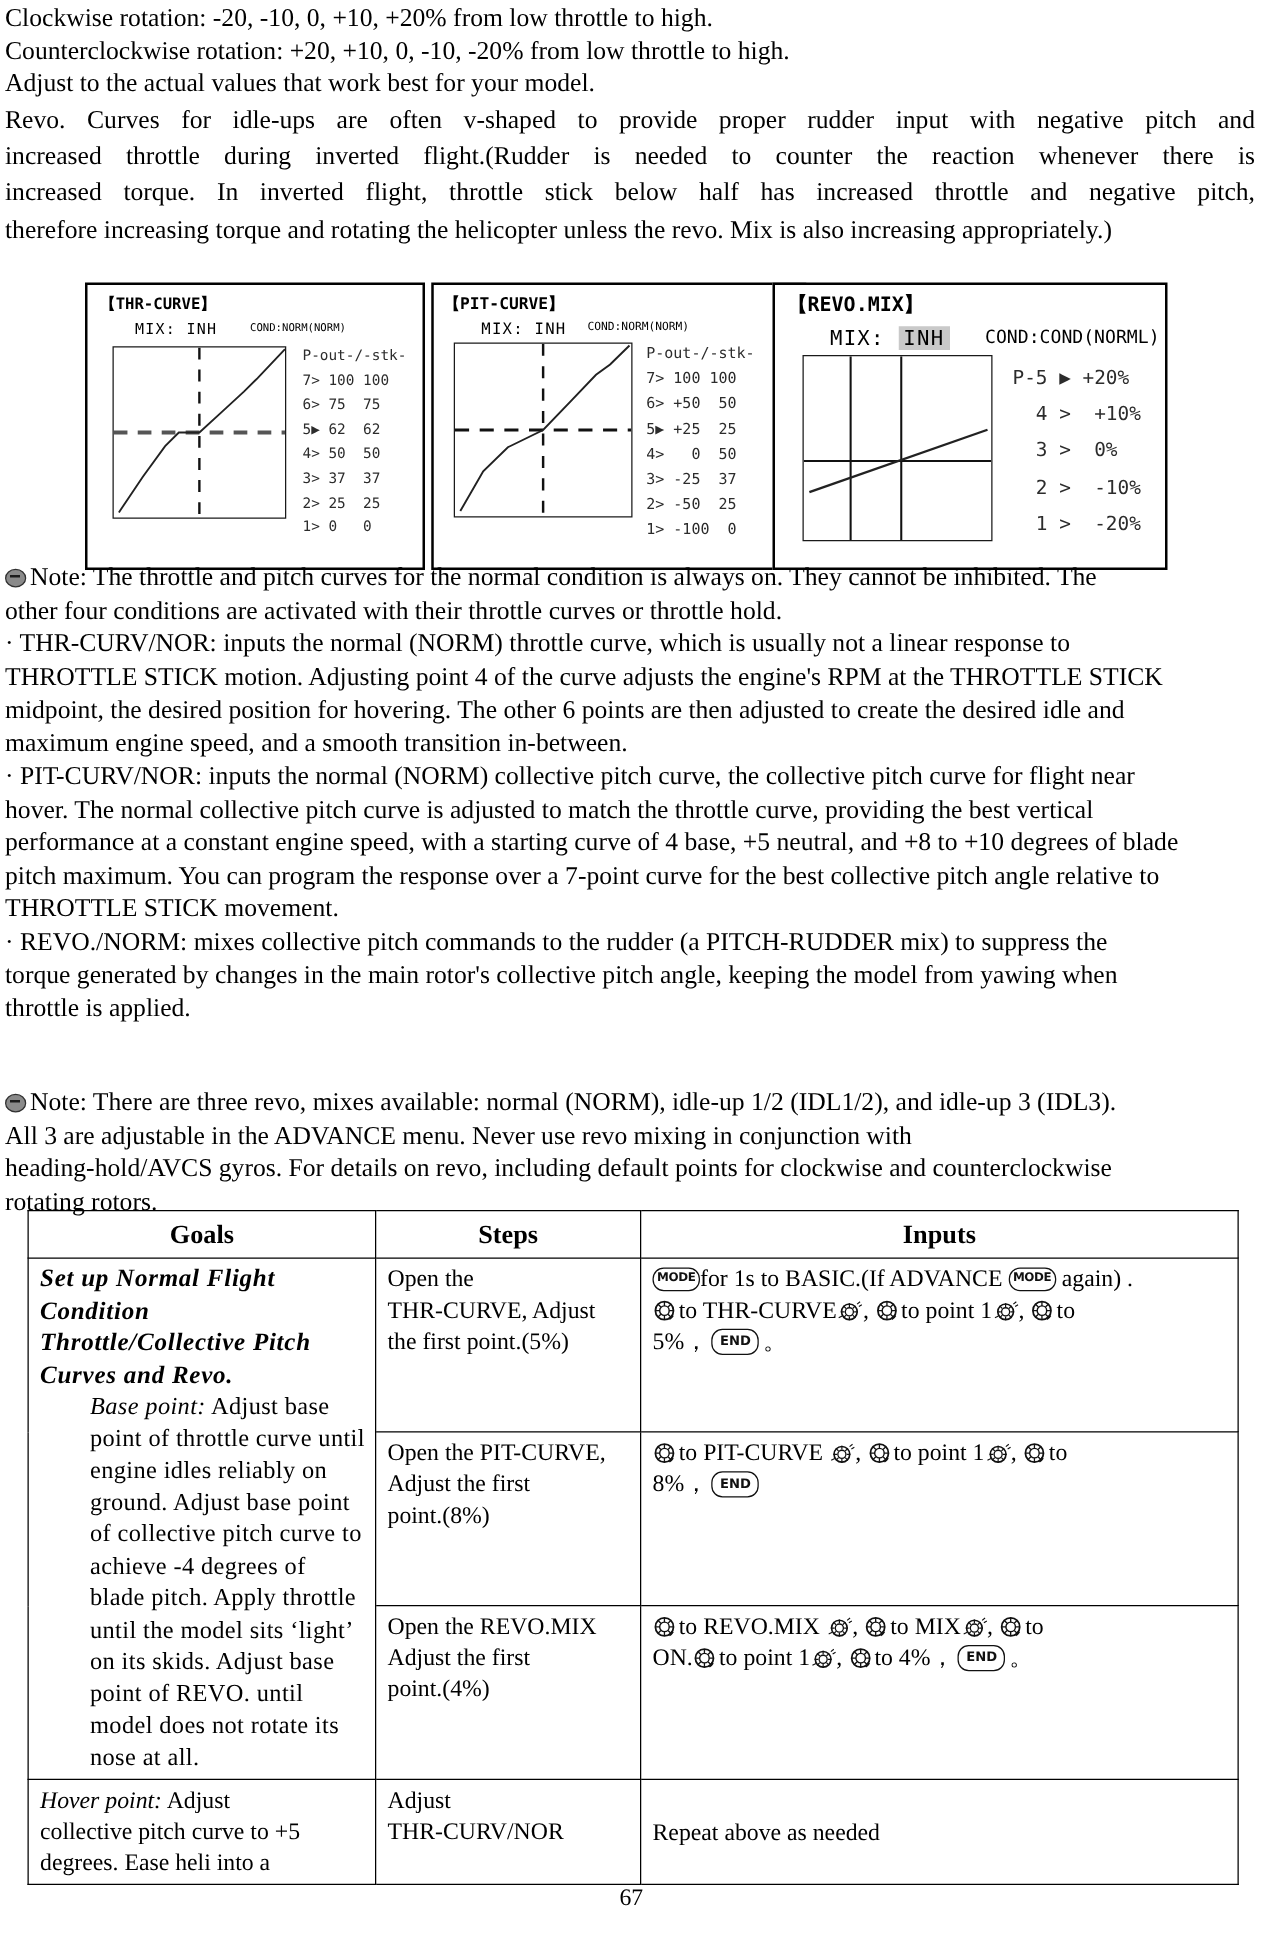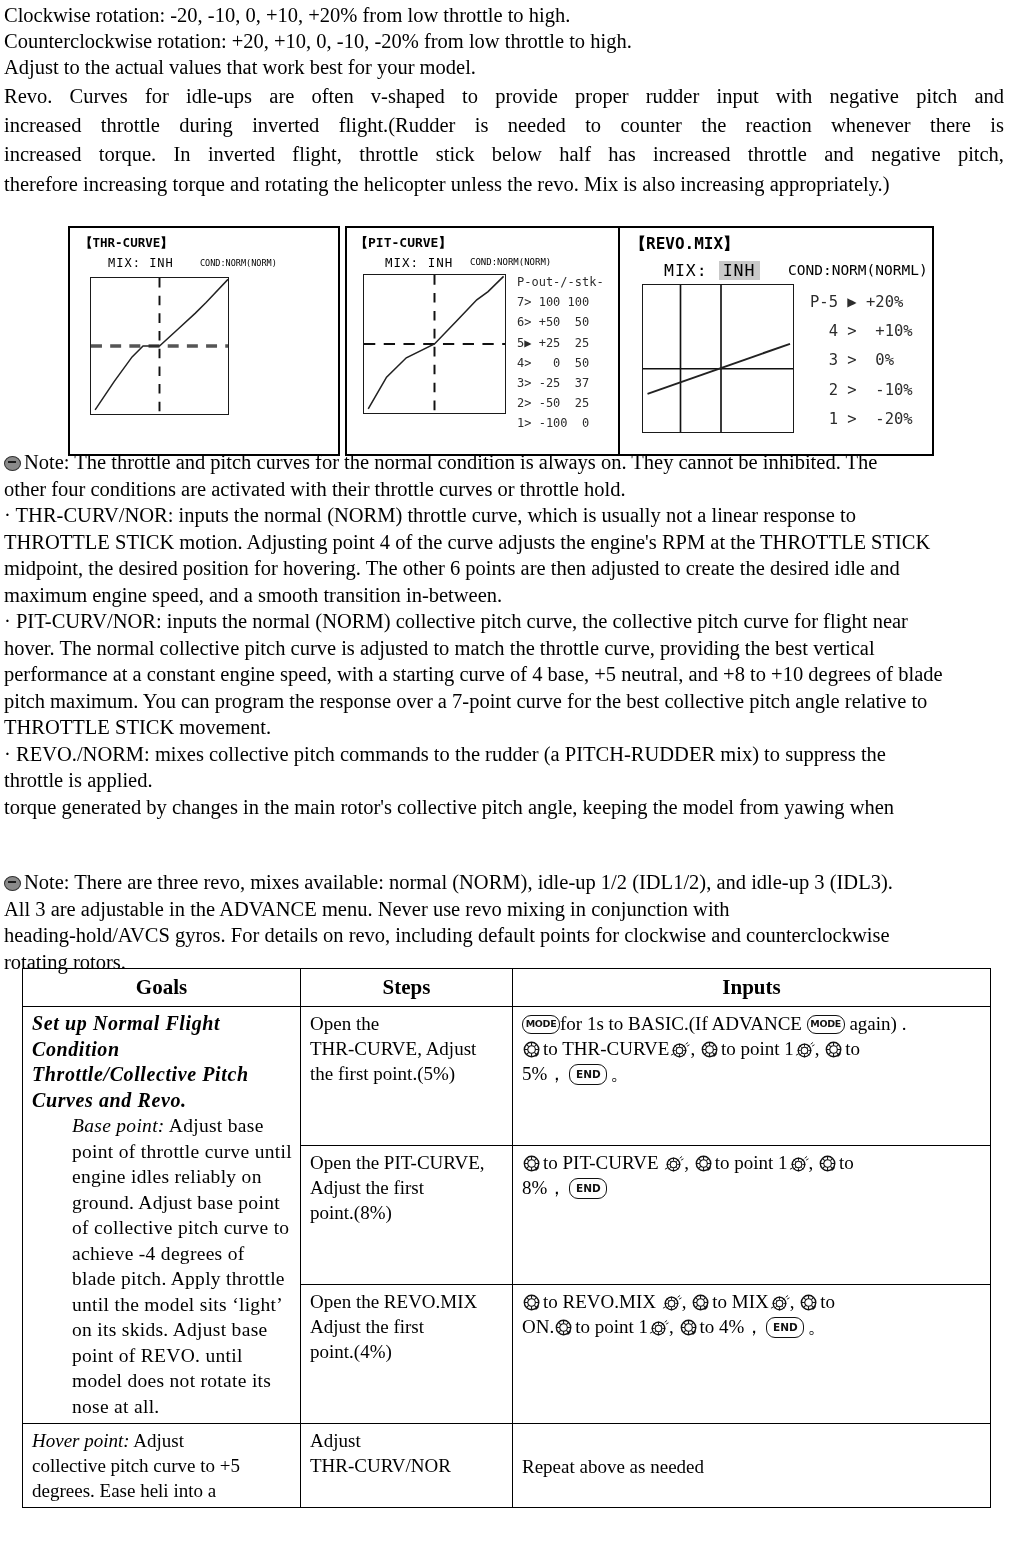--- a/index.html
+++ b/index.html
@@ -271,20 +271,28 @@
         <span>INH</span>
       </div>
       <div class="lcd-cond">COND:NORM(NORM)</div>
       <div class="graph">
         <svg viewBox="0 0 100 100" preserveAspectRatio="none">
           <line x1="50" y1="0" x2="50" y2="100" stroke="#111" stroke-width="1.4" stroke-dasharray="7,6"></line>
           <line x1="0" y1="50" x2="100" y2="50" stroke="#555" stroke-width="2.4" stroke-dasharray="8,6"></line>
           <polyline points="3,97 17,76 30,58 38,50 50,50 63,38 76,26 84,18 100,1" fill="none" stroke="#222" stroke-width="1.1"></polyline>
         </svg>
       </div>
+      <div class="pts"><span>P-out-/-stk-</span>
+<span>7&gt; 100 100</span>
+<span>6&gt; 75  75</span>
+<span>5▶ 62  62</span>
+<span>4&gt; 50  50</span>
+<span>3&gt; 37  37</span>
+<span>2&gt; 25  25</span>
+<span>1&gt; 0   0</span></div>
     </div>
 
     <div class="lcd" id="lcd-pit">
       <div class="lcd-title">【PIT-CURVE】</div>
       <div class="lcd-mix">
         <span>MIX:</span>
         <span>INH</span>
       </div>
       <div class="lcd-cond">COND:NORM(NORM)</div>
       <div class="graph">
@@ -303,21 +311,21 @@
 <span>2&gt; -50  25</span>
 <span>1&gt; -100  0</span></div>
     </div>
 
     <div class="lcd" id="lcd-rev">
       <div class="lcd-title">【REVO.MIX】</div>
       <div class="lcd-mix">
         <span>MIX:</span>
         <span class="mix-val-hl">INH</span>
       </div>
-      <div class="lcd-cond">COND:NORM(NORML)</div>
+      <div class="lcd-cond">COND:COND(NORML)</div>
       <div class="graph">
         <svg viewBox="0 0 100 100" preserveAspectRatio="none">
           <line x1="25" y1="0" x2="25" y2="100" stroke="#111" stroke-width="1.1"></line>
           <line x1="52" y1="0" x2="52" y2="100" stroke="#111" stroke-width="1.1"></line>
           <line x1="0" y1="57" x2="100" y2="57" stroke="#111" stroke-width="1.1"></line>
           <line x1="3" y1="74" x2="98" y2="40" stroke="#222" stroke-width="1.3"></line>
         </svg>
       </div>
       <div class="pts"><span>P-5 ▶ +20%</span>
 <span>  4 &gt;  +10%</span>
@@ -338,22 +346,22 @@
     <div class="bullet-line">midpoint, the desired position for hovering. The other 6 points are then adjusted to create the desired idle and</div>
     <div class="bullet-line">maximum engine speed, and a smooth transition in-between.</div>
 
     <div class="bullet-line">·  PIT-CURV/NOR: inputs the normal (NORM) collective pitch curve, the collective pitch curve for flight near</div>
     <div class="bullet-line">hover. The normal collective pitch curve is adjusted to match the throttle curve, providing the best vertical</div>
     <div class="bullet-line">performance at a constant engine speed, with a starting curve of 4 base, +5 neutral, and +8 to +10 degrees of blade</div>
     <div class="bullet-line">pitch maximum. You can program the response over a 7-point curve for the best collective pitch angle relative to</div>
     <div class="bullet-line">THROTTLE STICK movement.</div>
 
     <div class="bullet-line">·  REVO./NORM: mixes collective pitch commands to the rudder (a PITCH-RUDDER mix) to suppress the</div>
+    <div class="bullet-line">torque generated by changes in the main rotor's collective pitch angle, keeping the model from yawing when</div>
     <div class="bullet-line">throttle is applied.</div>
-    <div class="bullet-line">torque generated by changes in the main rotor's collective pitch angle, keeping the model from yawing when</div>
   </div>
 
   <div class="notes2">
     <div class="note-line">
       <span class="note-icon"></span><span>Note: There are three revo, mixes available: normal (NORM), idle-up 1/2 (IDL1/2), and idle-up 3 (IDL3).</span>
     </div>
     <div class="note-line">All 3 are adjustable in the ADVANCE menu. Never use revo mixing in conjunction with</div>
     <div class="note-line">heading-hold/AVCS gyros. For details on revo, including default points for clockwise and counterclockwise</div>
     <div class="note-line">rotating rotors.</div>
   </div>
@@ -537,14 +545,15 @@
             <div>THR-CURV/NOR</div>
           </td>
           <td class="small-cell">
             <div style="padding-top:26px;">Repeat above as needed</div>
           </td>
         </tr>
       </tbody>
     </table>
   </div>
 
+  <div class="pageno">67</div>
 
 </div>
 
 </body></html>

